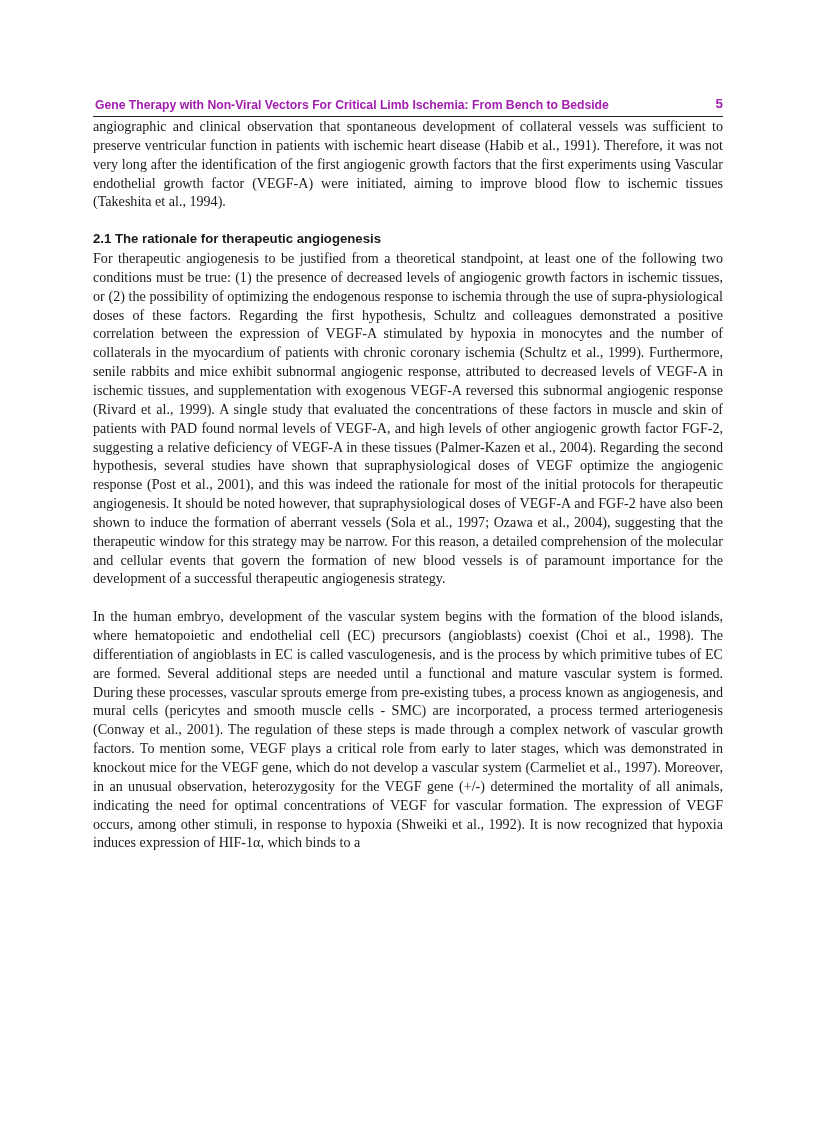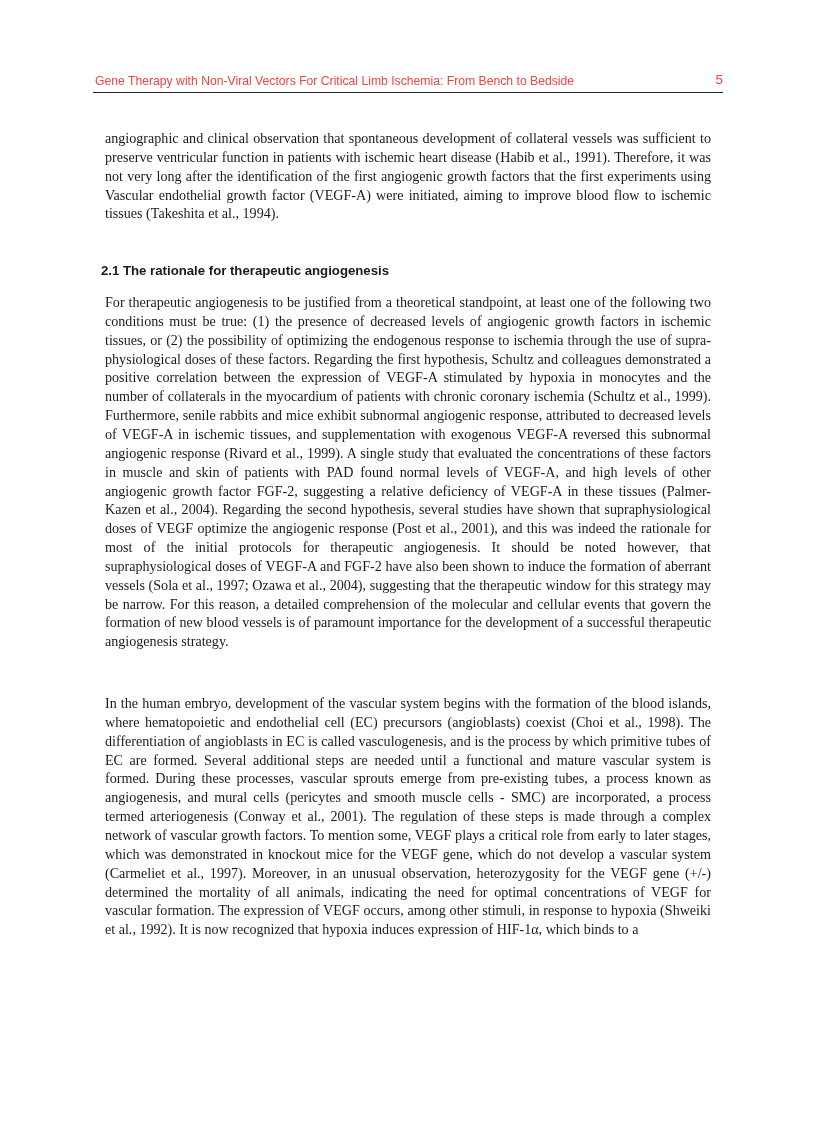--- a/index.html
+++ b/index.html
@@ -15,28 +15,29 @@
       color: #1a1a1a;
     }
     .page {
       position: absolute;
       left: 93px;
       top: 0;
       width: 630px;
     }
     .running-header {
       position: absolute;
-      top: 72px;
+      top: 96px;
       left: 0;
       width: 630px;
       height: 20px;
       border-bottom: 1.3px solid #222;
       font-family: "Liberation Sans", sans-serif;
       font-size: 12.2px;
-      color: #ef4444;
+      color: #a21caf;
+      font-weight: bold;
     }
     .running-header .title {
       position: absolute;
       left: 2px;
       top: 2px;
       white-space: nowrap;
     }
     .running-header .page-num {
       position: absolute;
       right: 0px;
@@ -47,30 +48,30 @@
       position: absolute;
       top: 117px;
       left: 0;
       width: 630px;
       font-family: "Liberation Serif", serif;
       font-size: 14.1px;
       line-height: 18.85px;
       color: #1a1a1a;
     }
     .content p {
-      margin: 12px;
+      margin: 0;
       text-align: justify;
       text-align-last: left;
     }
     .content h2 {
       font-family: "Liberation Sans", sans-serif;
       font-weight: bold;
       font-size: 13.2px;
       line-height: 18.85px;
-      margin: 8px;
+      margin: 0;
       color: #1a1a1a;
     }
     .gap {
       height: 19px;
     }
   </style>
 </head>
 <body>
 
 <div class="page">

